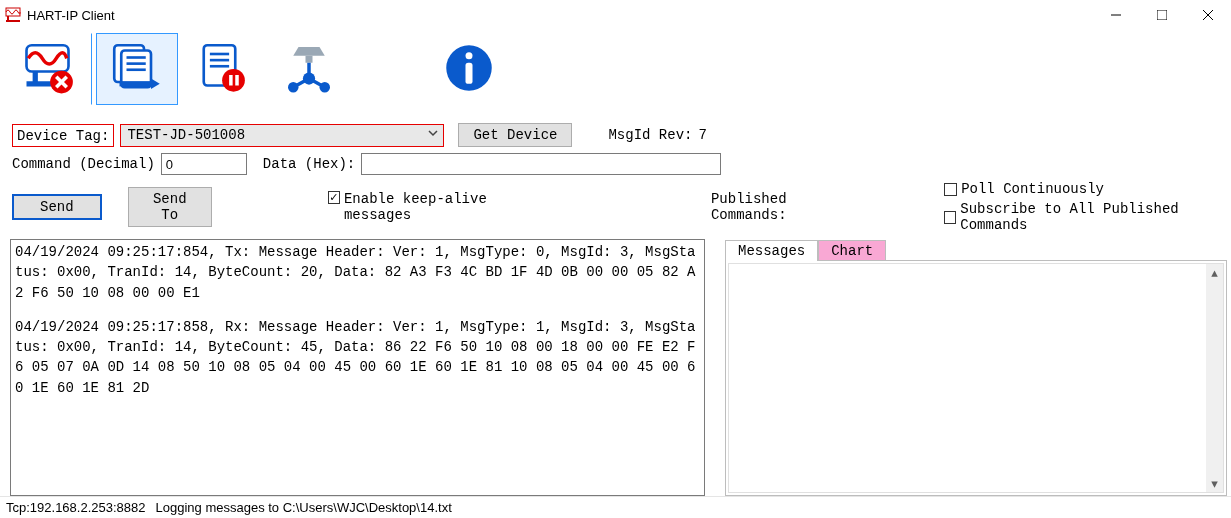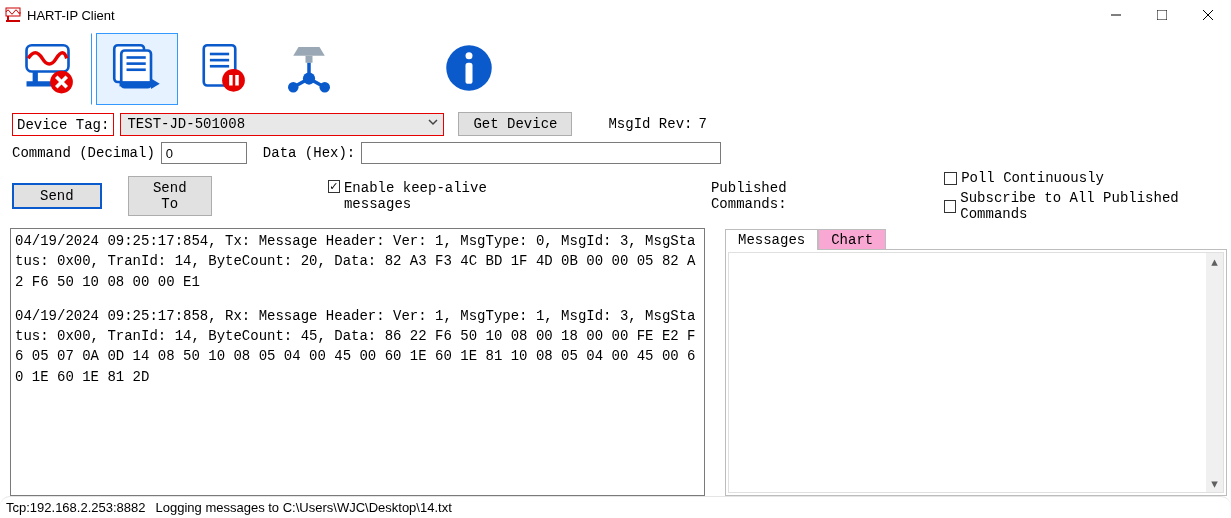--- a/index.html
+++ b/index.html
@@ -46,21 +46,21 @@
     border: 1px solid transparent;
     position: relative;
   }
   .tool.selected {
     border: 1px solid #3399ff;
     background: #e6f2ff;
   }
   .tool svg { width: 56px; height: 56px; }
 
   .form-area {
-    margin-top: 4px;
+    margin-top: 15px;
     padding-left: 12px;
   }
   .row { display:flex; align-items:center; gap:6px; margin-bottom:6px; }
   .device-tag-label {
     border: 1px solid #e60000;
     padding: 3px 4px 2px 4px;
   }
   .device-tag-select {
     border: 1px solid #e60000;
     background: #e8e8e8;
@@ -163,21 +163,20 @@
   .vscroll .up { top:0; }
   .vscroll .down { bottom:0; }
 
   .statusbar {
     height: 22px;
     display:flex;
     align-items:center;
     padding-left: 6px;
     border-top: 1px solid #e5e5e5;
     font-size: 13px;
-    border-radius: 10px;
   }
 </style>
 </head>
 <body>
 
 <div class="titlebar">
   <span class="app-icon">
     <svg viewBox="0 0 16 16">
       <rect x="1" y="1" width="14" height="8" fill="#fff" stroke="#cc0000" stroke-width="1"></rect>
       <path d="M1 5 Q3 1 5 5 T9 5 T13 5 T15 5" fill="none" stroke="#cc0000" stroke-width="1"></path>

